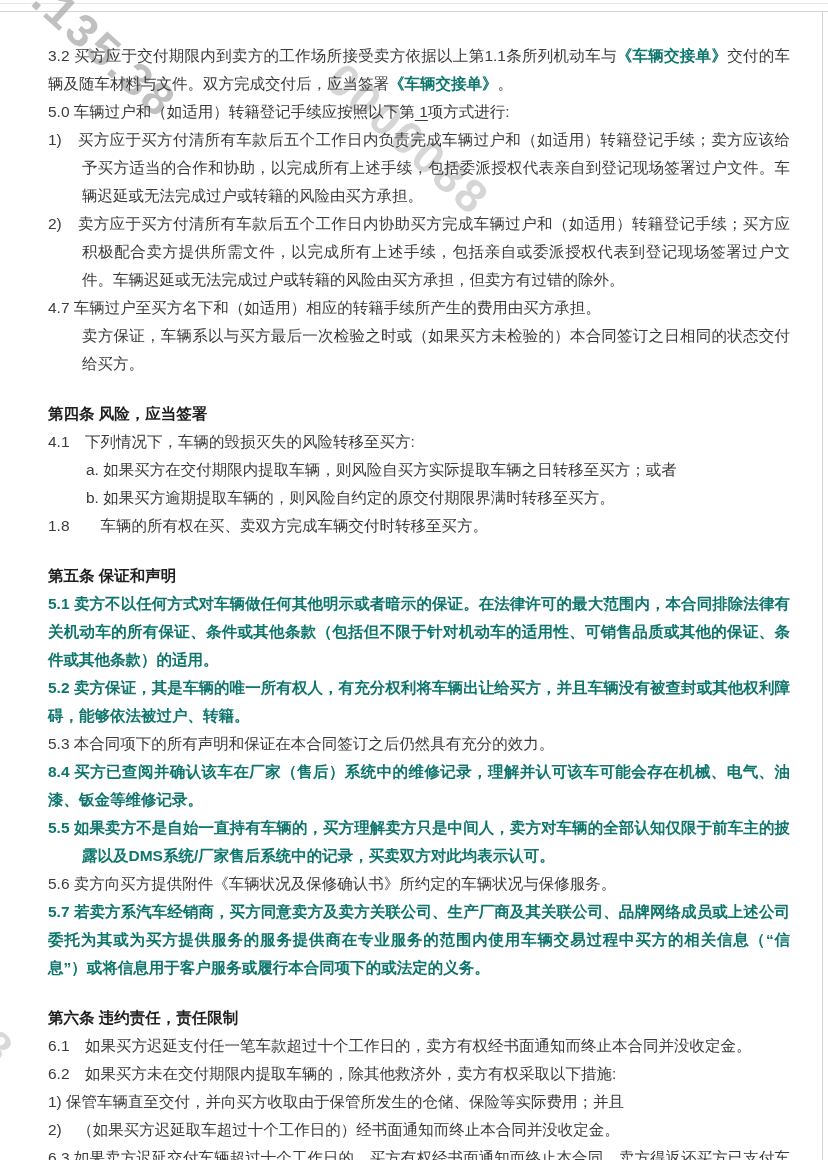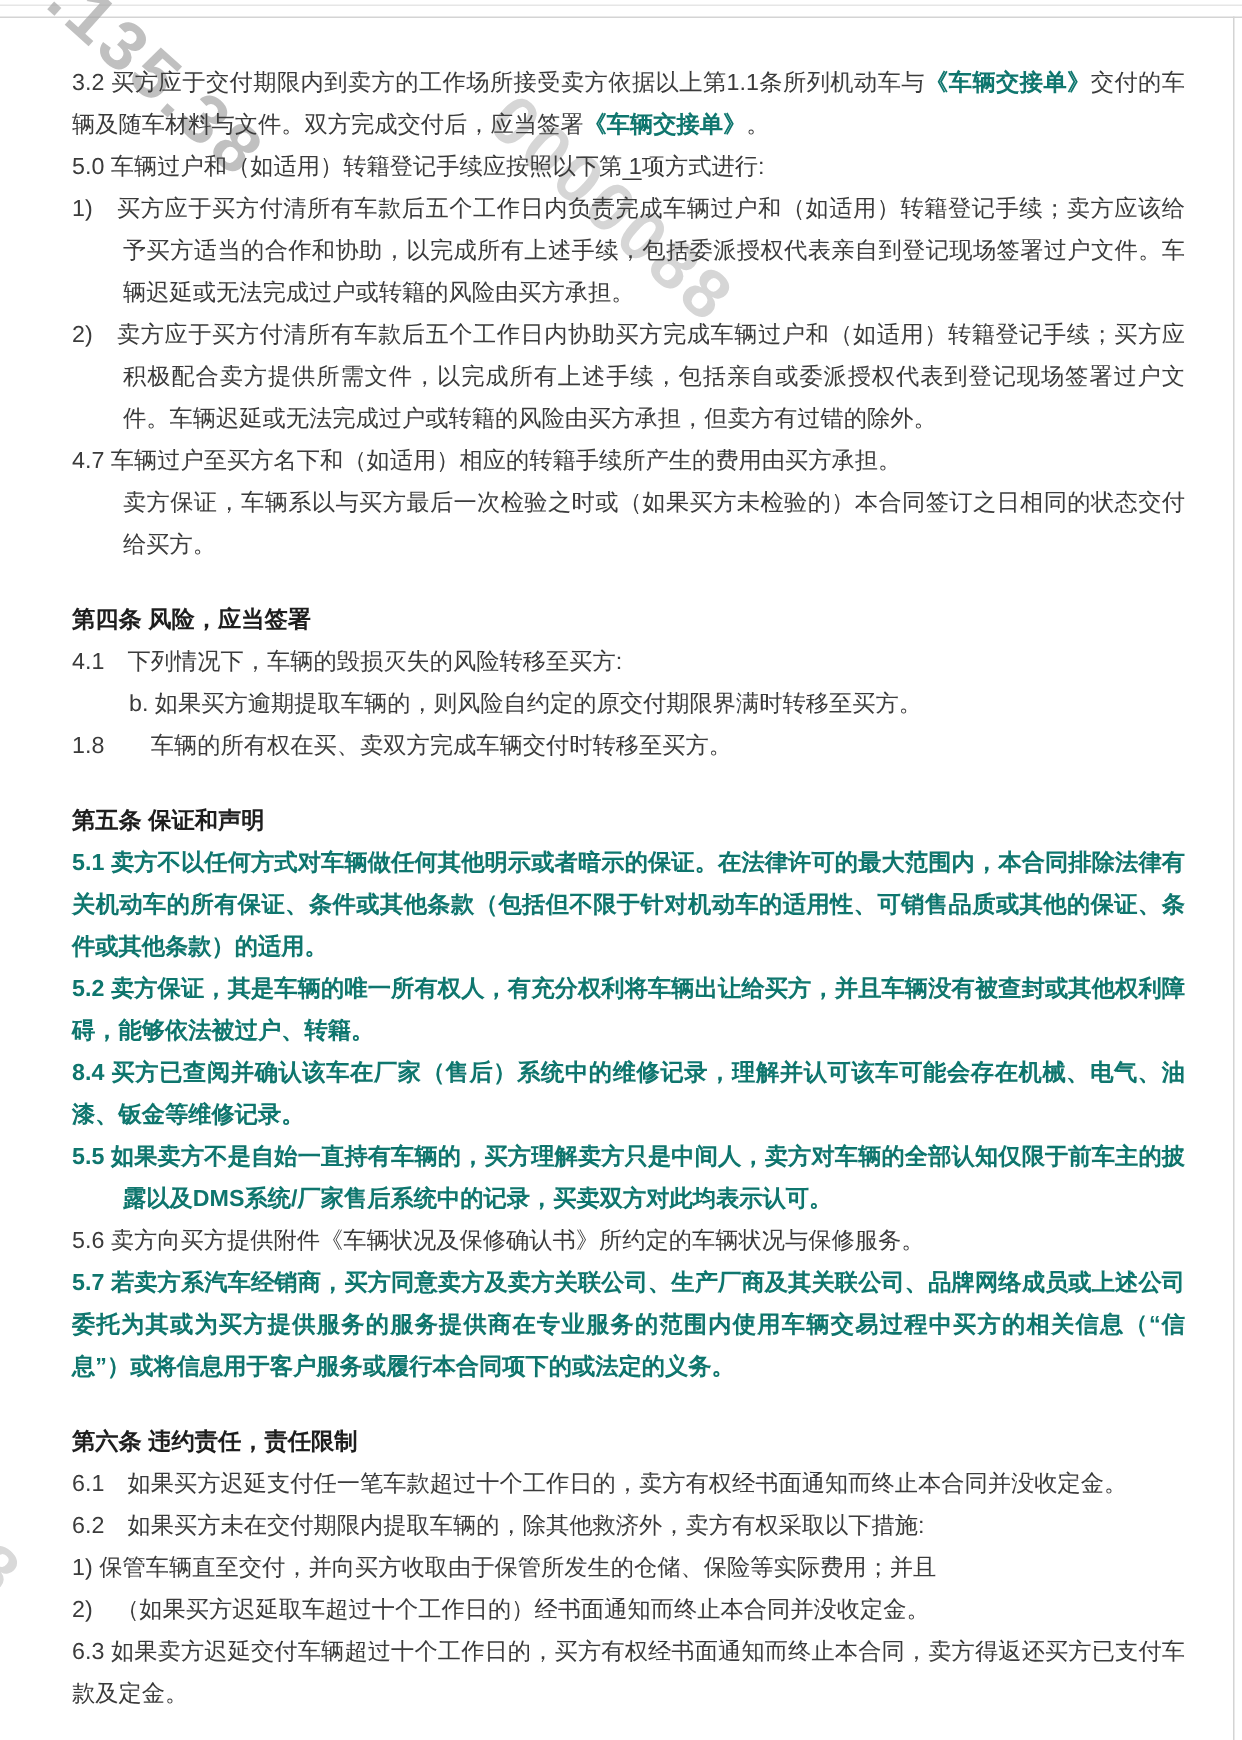--- a/index.html
+++ b/index.html
@@ -46,25 +46,27 @@
 
   <div class="content" id="contract-body">
       <div class="para"><span>3.2 买方应于交付期限内到卖方的工作场所接受卖方依据以上第1.1条所列机动车与</span><span class="rb">《车辆交接单》</span><span>交付的车辆及随车材料与文件。双方完成交付后，应当签署</span><span class="rb">《车辆交接单》</span><span>。</span></div>
       <div class="para"><span>5.0 车辆过户和（如适用）转籍登记手续应按照以下第</span><span class="ru"> 1</span><span>项方式进行:</span></div>
       <div class="para hang"><span>1)　买方应于买方付清所有车款后五个工作日内负责完成车辆过户和（如适用）转籍登记手续；卖方应该给予买方适当的合作和协助，以完成所有上述手续，包括委派授权代表亲自到登记现场签署过户文件。车辆迟延或无法完成过户或转籍的风险由买方承担。</span></div>
       <div class="para hang"><span>2)　卖方应于买方付清所有车款后五个工作日内协助买方完成车辆过户和（如适用）转籍登记手续；买方应积极配合卖方提供所需文件，以完成所有上述手续，包括亲自或委派授权代表到登记现场签署过户文件。车辆迟延或无法完成过户或转籍的风险由买方承担，但卖方有过错的除外。</span></div>
       <div class="para"><span>4.7 车辆过户至买方名下和（如适用）相应的转籍手续所产生的费用由买方承担。</span></div>
       <div class="para ind"><span>卖方保证，车辆系以与买方最后一次检验之时或（如果买方未检验的）本合同签订之日相同的状态交付给买方。</span></div>
       <div class="para h"><span>第四条 风险，应当签署</span></div>
       <div class="para"><span>4.1　下列情况下，车辆的毁损灭失的风险转移至买方:</span></div>
+      <div class="para ind2"><span>a. 如果买方在交付期限内提取车辆，则风险自买方实际提取车辆之日转移至买方；或者</span></div>
       <div class="para ind2"><span>b. 如果买方逾期提取车辆的，则风险自约定的原交付期限界满时转移至买方。</span></div>
       <div class="para"><span>1.8　　车辆的所有权在买、卖双方完成车辆交付时转移至买方。</span></div>
       <div class="para h"><span>第五条 保证和声明</span></div>
       <div class="para b"><span>5.1 卖方不以任何方式对车辆做任何其他明示或者暗示的保证。在法律许可的最大范围内，本合同排除法律有关机动车的所有保证、条件或其他条款（包括但不限于针对机动车的适用性、可销售品质或其他的保证、条件或其他条款）的适用。</span></div>
       <div class="para b"><span>5.2 卖方保证，其是车辆的唯一所有权人，有充分权利将车辆出让给买方，并且车辆没有被查封或其他权利障碍，能够依法被过户、转籍。</span></div>
+      <div class="para"><span>5.3 本合同项下的所有声明和保证在本合同签订之后仍然具有充分的效力。</span></div>
       <div class="para b"><span>8.4 买方已查阅并确认该车在厂家（售后）系统中的维修记录，理解并认可该车可能会存在机械、电气、油漆、钣金等维修记录。</span></div>
       <div class="para hang b"><span>5.5 如果卖方不是自始一直持有车辆的，买方理解卖方只是中间人，卖方对车辆的全部认知仅限于前车主的披露以及DMS系统/厂家售后系统中的记录，买卖双方对此均表示认可。</span></div>
       <div class="para"><span>5.6 卖方向买方提供附件《车辆状况及保修确认书》所约定的车辆状况与保修服务。</span></div>
       <div class="para b"><span>5.7 若卖方系汽车经销商，买方同意卖方及卖方关联公司、生产厂商及其关联公司、品牌网络成员或上述公司委托为其或为买方提供服务的服务提供商在专业服务的范围内使用车辆交易过程中买方的相关信息（“信息”）或将信息用于客户服务或履行本合同项下的或法定的义务。</span></div>
       <div class="para h"><span>第六条 违约责任，责任限制</span></div>
       <div class="para"><span>6.1　如果买方迟延支付任一笔车款超过十个工作日的，卖方有权经书面通知而终止本合同并没收定金。</span></div>
       <div class="para"><span>6.2　如果买方未在交付期限内提取车辆的，除其他救济外，卖方有权采取以下措施:</span></div>
       <div class="para"><span>1) 保管车辆直至交付，并向买方收取由于保管所发生的仓储、保险等实际费用；并且</span></div>
       <div class="para"><span>2)　（如果买方迟延取车超过十个工作日的）经书面通知而终止本合同并没收定金。</span></div>
       <div class="para"><span>6.3 如果卖方迟延交付车辆超过十个工作日的，买方有权经书面通知而终止本合同，卖方得返还买方已支付车款及定金。</span></div>

